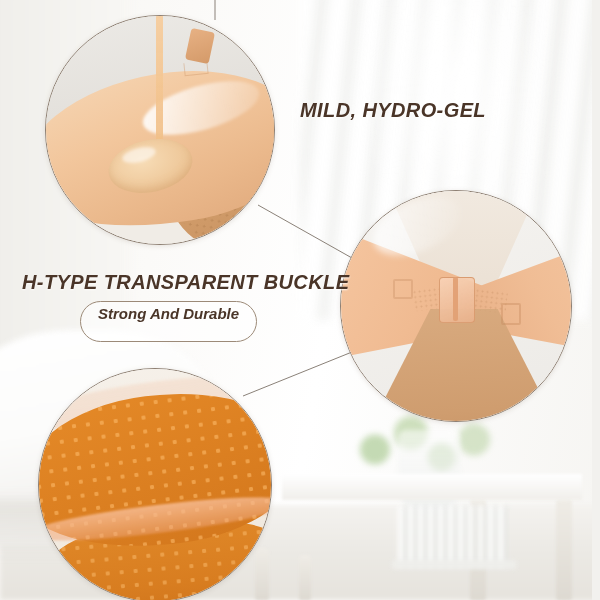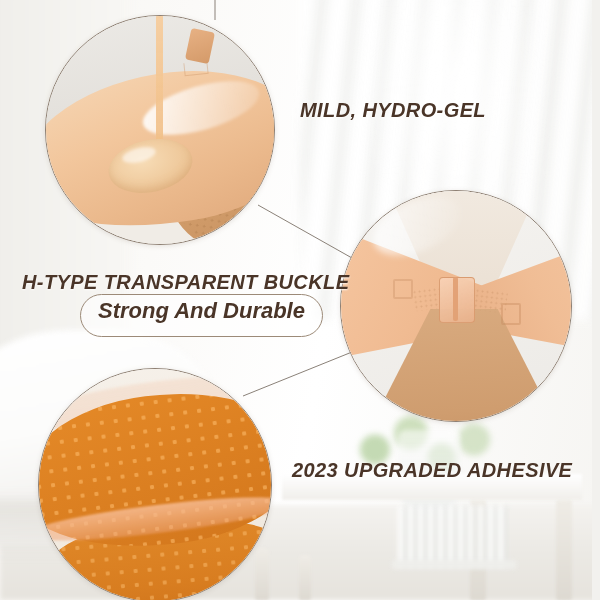--- a/index.html
+++ b/index.html
@@ -182,21 +182,21 @@
     border-radius:999px;
     text-shadow:0 1px 1px rgba(255,255,255,.8);
   }
 
   #t1{left:300px;top:99px;}
   #t1 .headline{font-size:20px;}
   #t1 .pill{font-size:17px;padding:3px 17px 4px;margin-top:7px;margin-left:18px;}
 
   #t2{left:22px;top:271px;}
   #t2 .headline{font-size:20px;}
-  #t2 .pill{font-size:22px;padding:3px 17px 12px;margin-left:58px;}
+  #t2 .pill{font-size:15px;padding:3px 17px 19px;margin-top:7px;margin-left:58px;}
 
   #t3{left:292px;top:459px;}
   #t3 .headline{font-size:20px;}
   #t3 .pill{font-size:17px;padding:3px 16px 4px;margin-top:7px;margin-left:2px;}
 </style>
 </head>
 <body>
 
 <div id="stage">
 
@@ -271,16 +271,15 @@
   <div class="tblock" id="t1">
     <div class="headline">MILD, HYDRO-GEL</div>
   </div>
 
   <div class="tblock" id="t2">
     <div class="headline">H-TYPE TRANSPARENT BUCKLE</div>
     <div class="pill">Strong And Durable</div>
   </div>
 
   <div class="tblock" id="t3">
-    <div class="headline">2023 UPGRADED ADHESIVE</div>
   </div>
 
 </div>
 
 </body></html>

